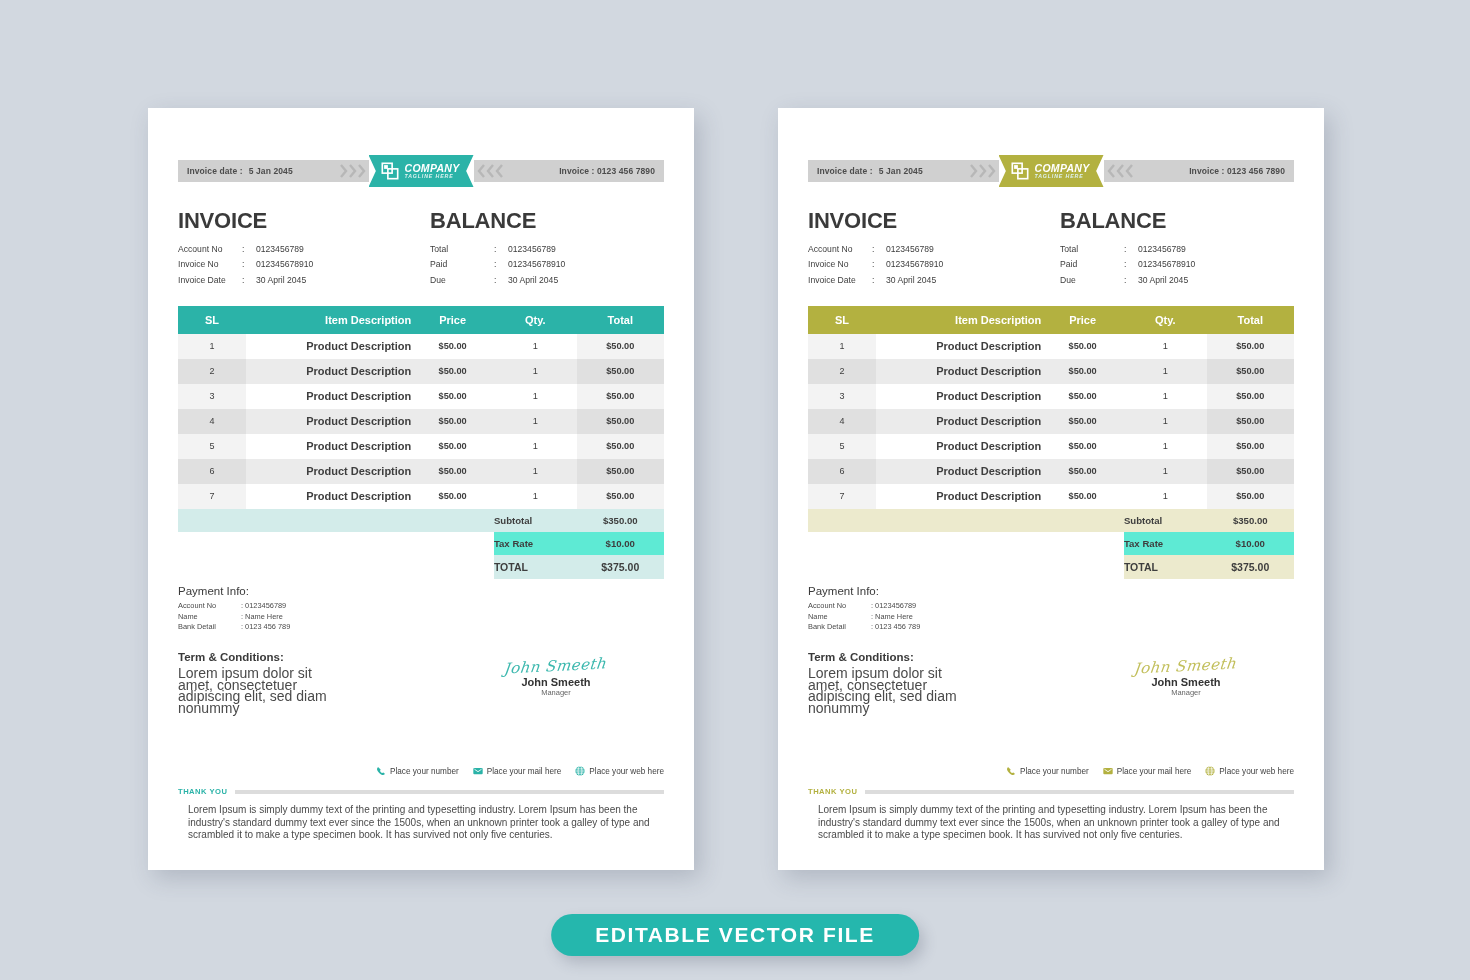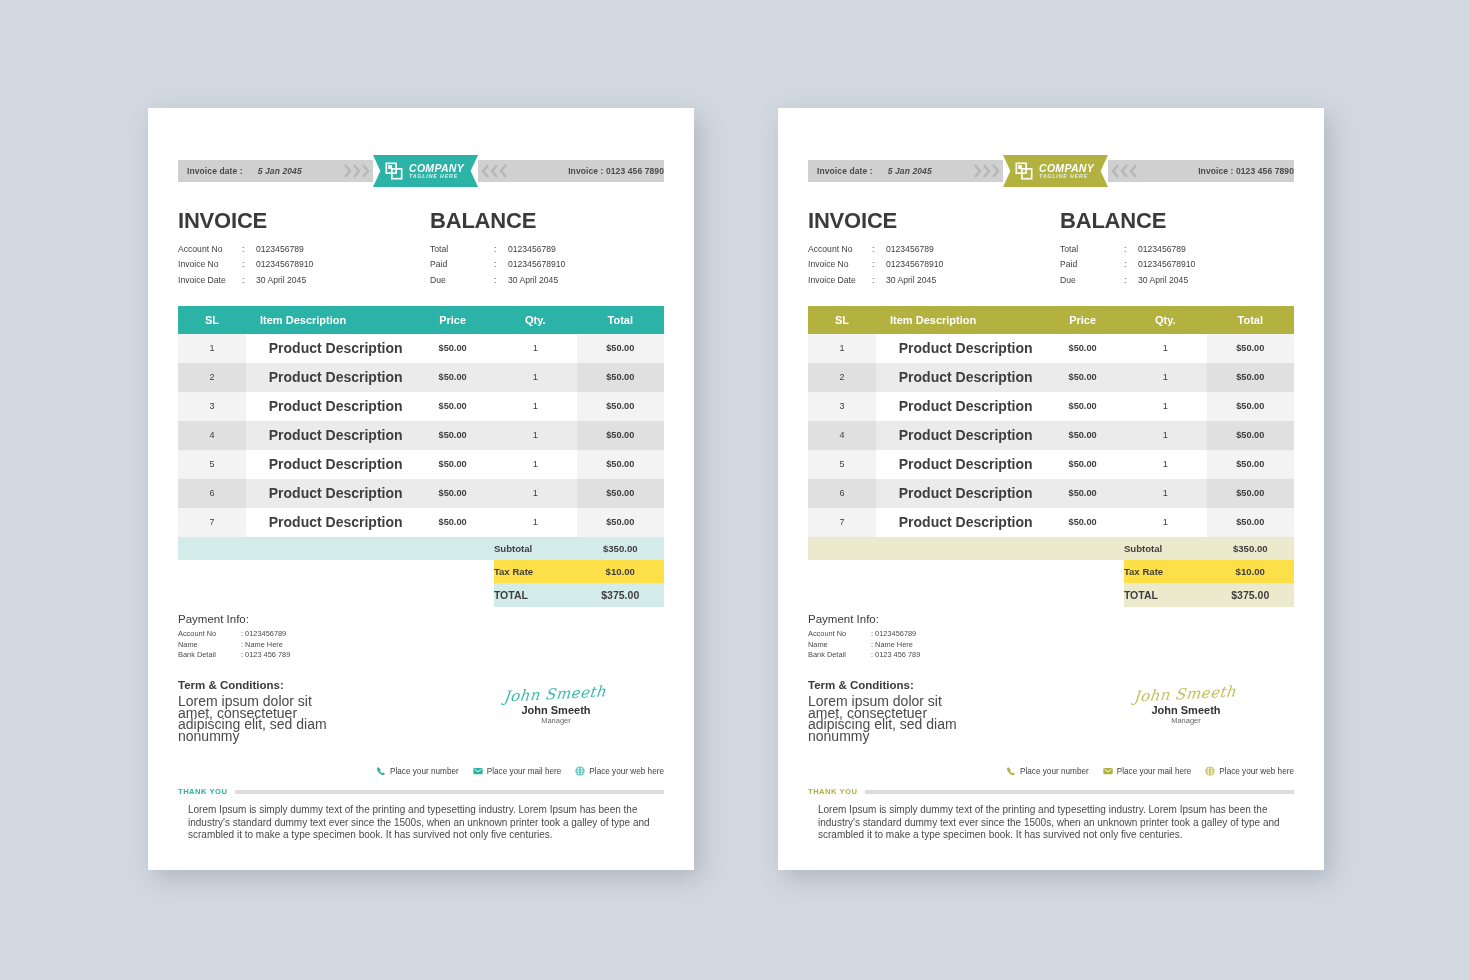--- a/index.html
+++ b/index.html
@@ -41,29 +41,29 @@
   }
   .band-seg {
     background: #d0d0d0;
     height: 22px;
     display: flex;
     align-items: center;
     flex: 1;
     position: relative;
   }
   .band-seg.l { padding-left: 9px; }
-  .band-seg.r { justify-content: space-between; }
+  .band-seg.r { justify-content: space-between; padding-right: 9px; }
   .band-text {
     font-size: 8.5px;
     font-weight: bold;
     color: #4c4c4c;
     letter-spacing: .1px;
     white-space: nowrap;
   }
-  .band-text .val { margin-left: 15px; font-style: italic; }
+  .band-text .val { margin-left: 6px; }
 
   .chev {
     display: flex;
     align-items: center;
     gap: 1px;
     padding: 0 3px;
   }
   .chev svg { display: block; }
 
   .logo-badge {
@@ -112,49 +112,49 @@
     margin-top: 18px;
     table-layout: fixed;
   }
   table.items th {
     color: #ffffff;
     font-size: 11px;
     font-weight: bold;
     padding: 8px 0;
     text-align: center;
   }
-  table.items th.desc { text-align: left; padding-left: 14px; }
+  table.items th.desc { text-align: right; padding-left: 14px; }
   table.items td {
     font-size: 9.2px;
     color: #3e3e3e;
     padding: 6.5px 0;
     text-align: center;
   }
-  table.items td.desc { text-align: center; padding-left: 14px; font-weight: bold; font-size: 14px; }
+  table.items td.desc { text-align: right; padding-left: 14px; font-weight: bold; font-size: 11px; }
   table.items td.money { font-weight: bold; }
   table.items td.sl { font-size: 9px; }
   .col-sl    { width: 14%; }
   .col-desc  { width: 34%; }
   .col-price { width: 17%; }
   .col-qty   { width: 17%; }
   .col-total { width: 18%; }
 
   tr.zebra td { background: #ebebeb; }
   tr.zebra td.sl { background: #e0e0e0; }
   tr.plain td.sl { background: #f3f3f3; }
   tr.plain td.total-c { background: #f3f3f3; }
   tr.zebra td.total-c { background: #e0e0e0; }
 
   
   .summary { width: 100%; border-collapse: collapse; table-layout: fixed; }
   .summary td { font-size: 9.6px; padding: 6px 0; }
   .summary td.lbl { text-align: left; font-weight: bold; color: #3e3e3e; }
   .summary td.amt { text-align: center; font-weight: bold; color: #3e3e3e; }
   .summary td.pad { }
-  .sumrow-tax td.lbl, .sumrow-tax td.amt { background: #fde047; }
+  .sumrow-tax td.lbl, .sumrow-tax td.amt { background: #5eead4; }
   .summary td.total-lbl, .summary td.total-amt { font-size: 10.5px; }
 
   
   .lower { position: relative; margin-top: 6px; }
   .paytitle {
     font-size: 11.5px; font-weight: normal; color: #3a3a3a; margin-bottom: 4px;
   }
   .payline { font-size: 7.4px; color: #4a4a4a; line-height: 10.8px; display: flex; }
   .payline .k { width: 63px; }
   .payline .v { }
@@ -727,14 +727,17 @@
     </div>
 
     <div class="thanks">
       <div class="thanks-label thx-color" style="color: rgb(179, 177, 64);">THANK YOU</div>
       <div class="thanks-rule"></div>
     </div>
 
     <div class="footnote">Lorem Ipsum is simply dummy text of the printing and typesetting industry. Lorem Ipsum has been the industry's standard dummy text ever since the 1500s, when an unknown printer took a galley of type and scrambled it to make a type specimen book. It has survived not only five centuries.</div>
   </div>
 
+  <div class="pill" id="pill" style="background: rgb(37, 183, 173);">
+    <span>EDITABLE VECTOR  FILE</span>
+  </div>
 
 </div>
 
 </body></html>

